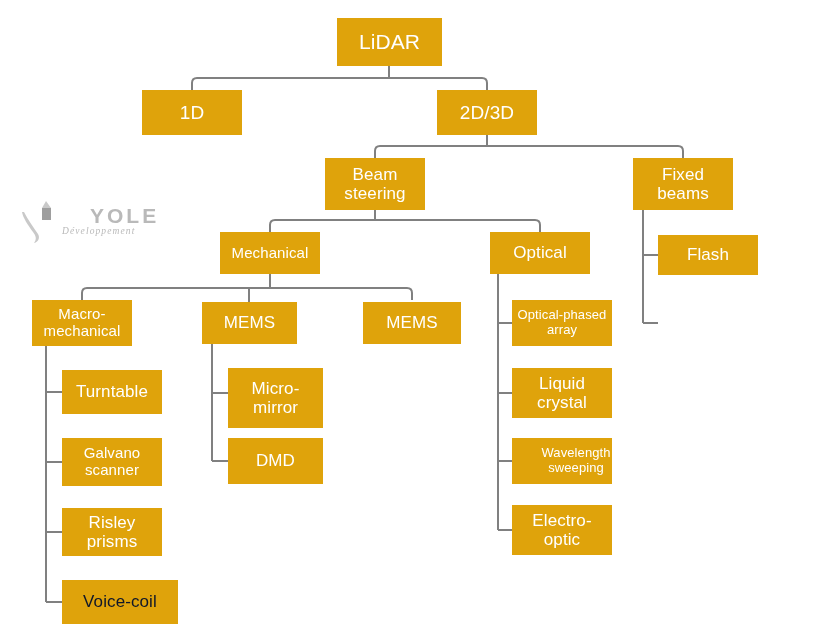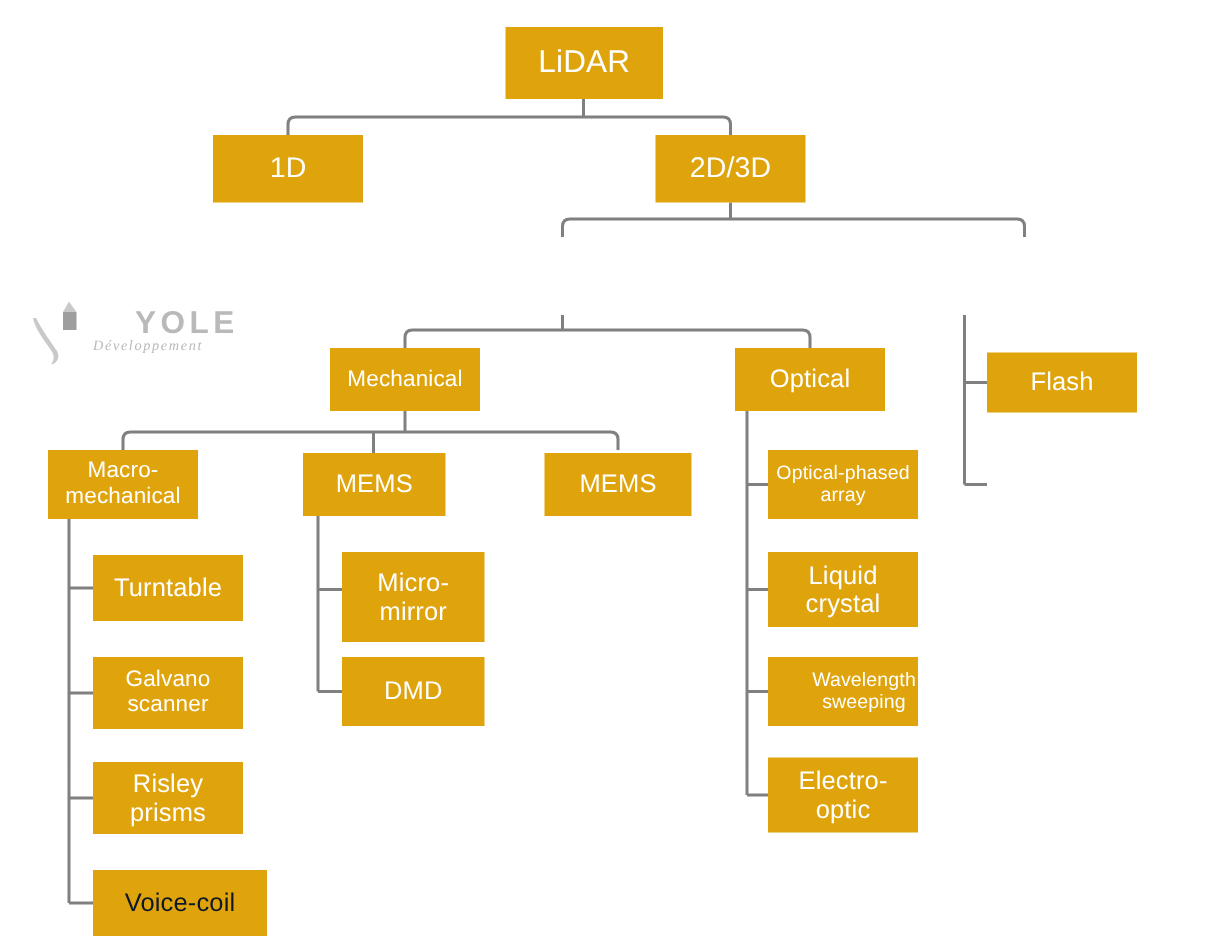--- a/index.html
+++ b/index.html
@@ -122,20 +122,26 @@
 
 <div class="node sz-xl" style="left: 337px; top: 18px; width: 105px; height: 48px; background: rgb(223, 163, 11); color: rgb(255, 255, 255);">
       <span>LiDAR</span>
     </div>
     <div class="node sz-lg" style="left: 142px; top: 90px; width: 100px; height: 45px; background: rgb(223, 163, 11); color: rgb(255, 255, 255);">
       <span>1D</span>
     </div>
     <div class="node sz-lg" style="left: 437px; top: 90px; width: 100px; height: 45px; background: rgb(223, 163, 11); color: rgb(255, 255, 255);">
       <span>2D/3D</span>
     </div>
+    <div class="node sz-md" style="left: 325px; top: 158px; width: 100px; height: 52px; background: rgb(223, 163, 11); color: rgb(255, 255, 255);">
+      <span>Beam<br>steering</span>
+    </div>
+    <div class="node sz-md" style="left: 633px; top: 158px; width: 100px; height: 52px; background: rgb(223, 163, 11); color: rgb(255, 255, 255);">
+      <span>Fixed<br>beams</span>
+    </div>
     <div class="node sz-sm" style="left: 220px; top: 232px; width: 100px; height: 42px; background: rgb(223, 163, 11); color: rgb(255, 255, 255);">
       <span>Mechanical</span>
     </div>
     <div class="node sz-md" style="left: 490px; top: 232px; width: 100px; height: 42px; background: rgb(223, 163, 11); color: rgb(255, 255, 255);">
       <span>Optical</span>
     </div>
     <div class="node sz-md" style="left: 658px; top: 235px; width: 100px; height: 40px; background: rgb(223, 163, 11); color: rgb(255, 255, 255);">
       <span>Flash</span>
     </div>
     <div class="node sz-sm" style="left: 32px; top: 300px; width: 100px; height: 46px; background: rgb(223, 163, 11); color: rgb(255, 255, 255);">

